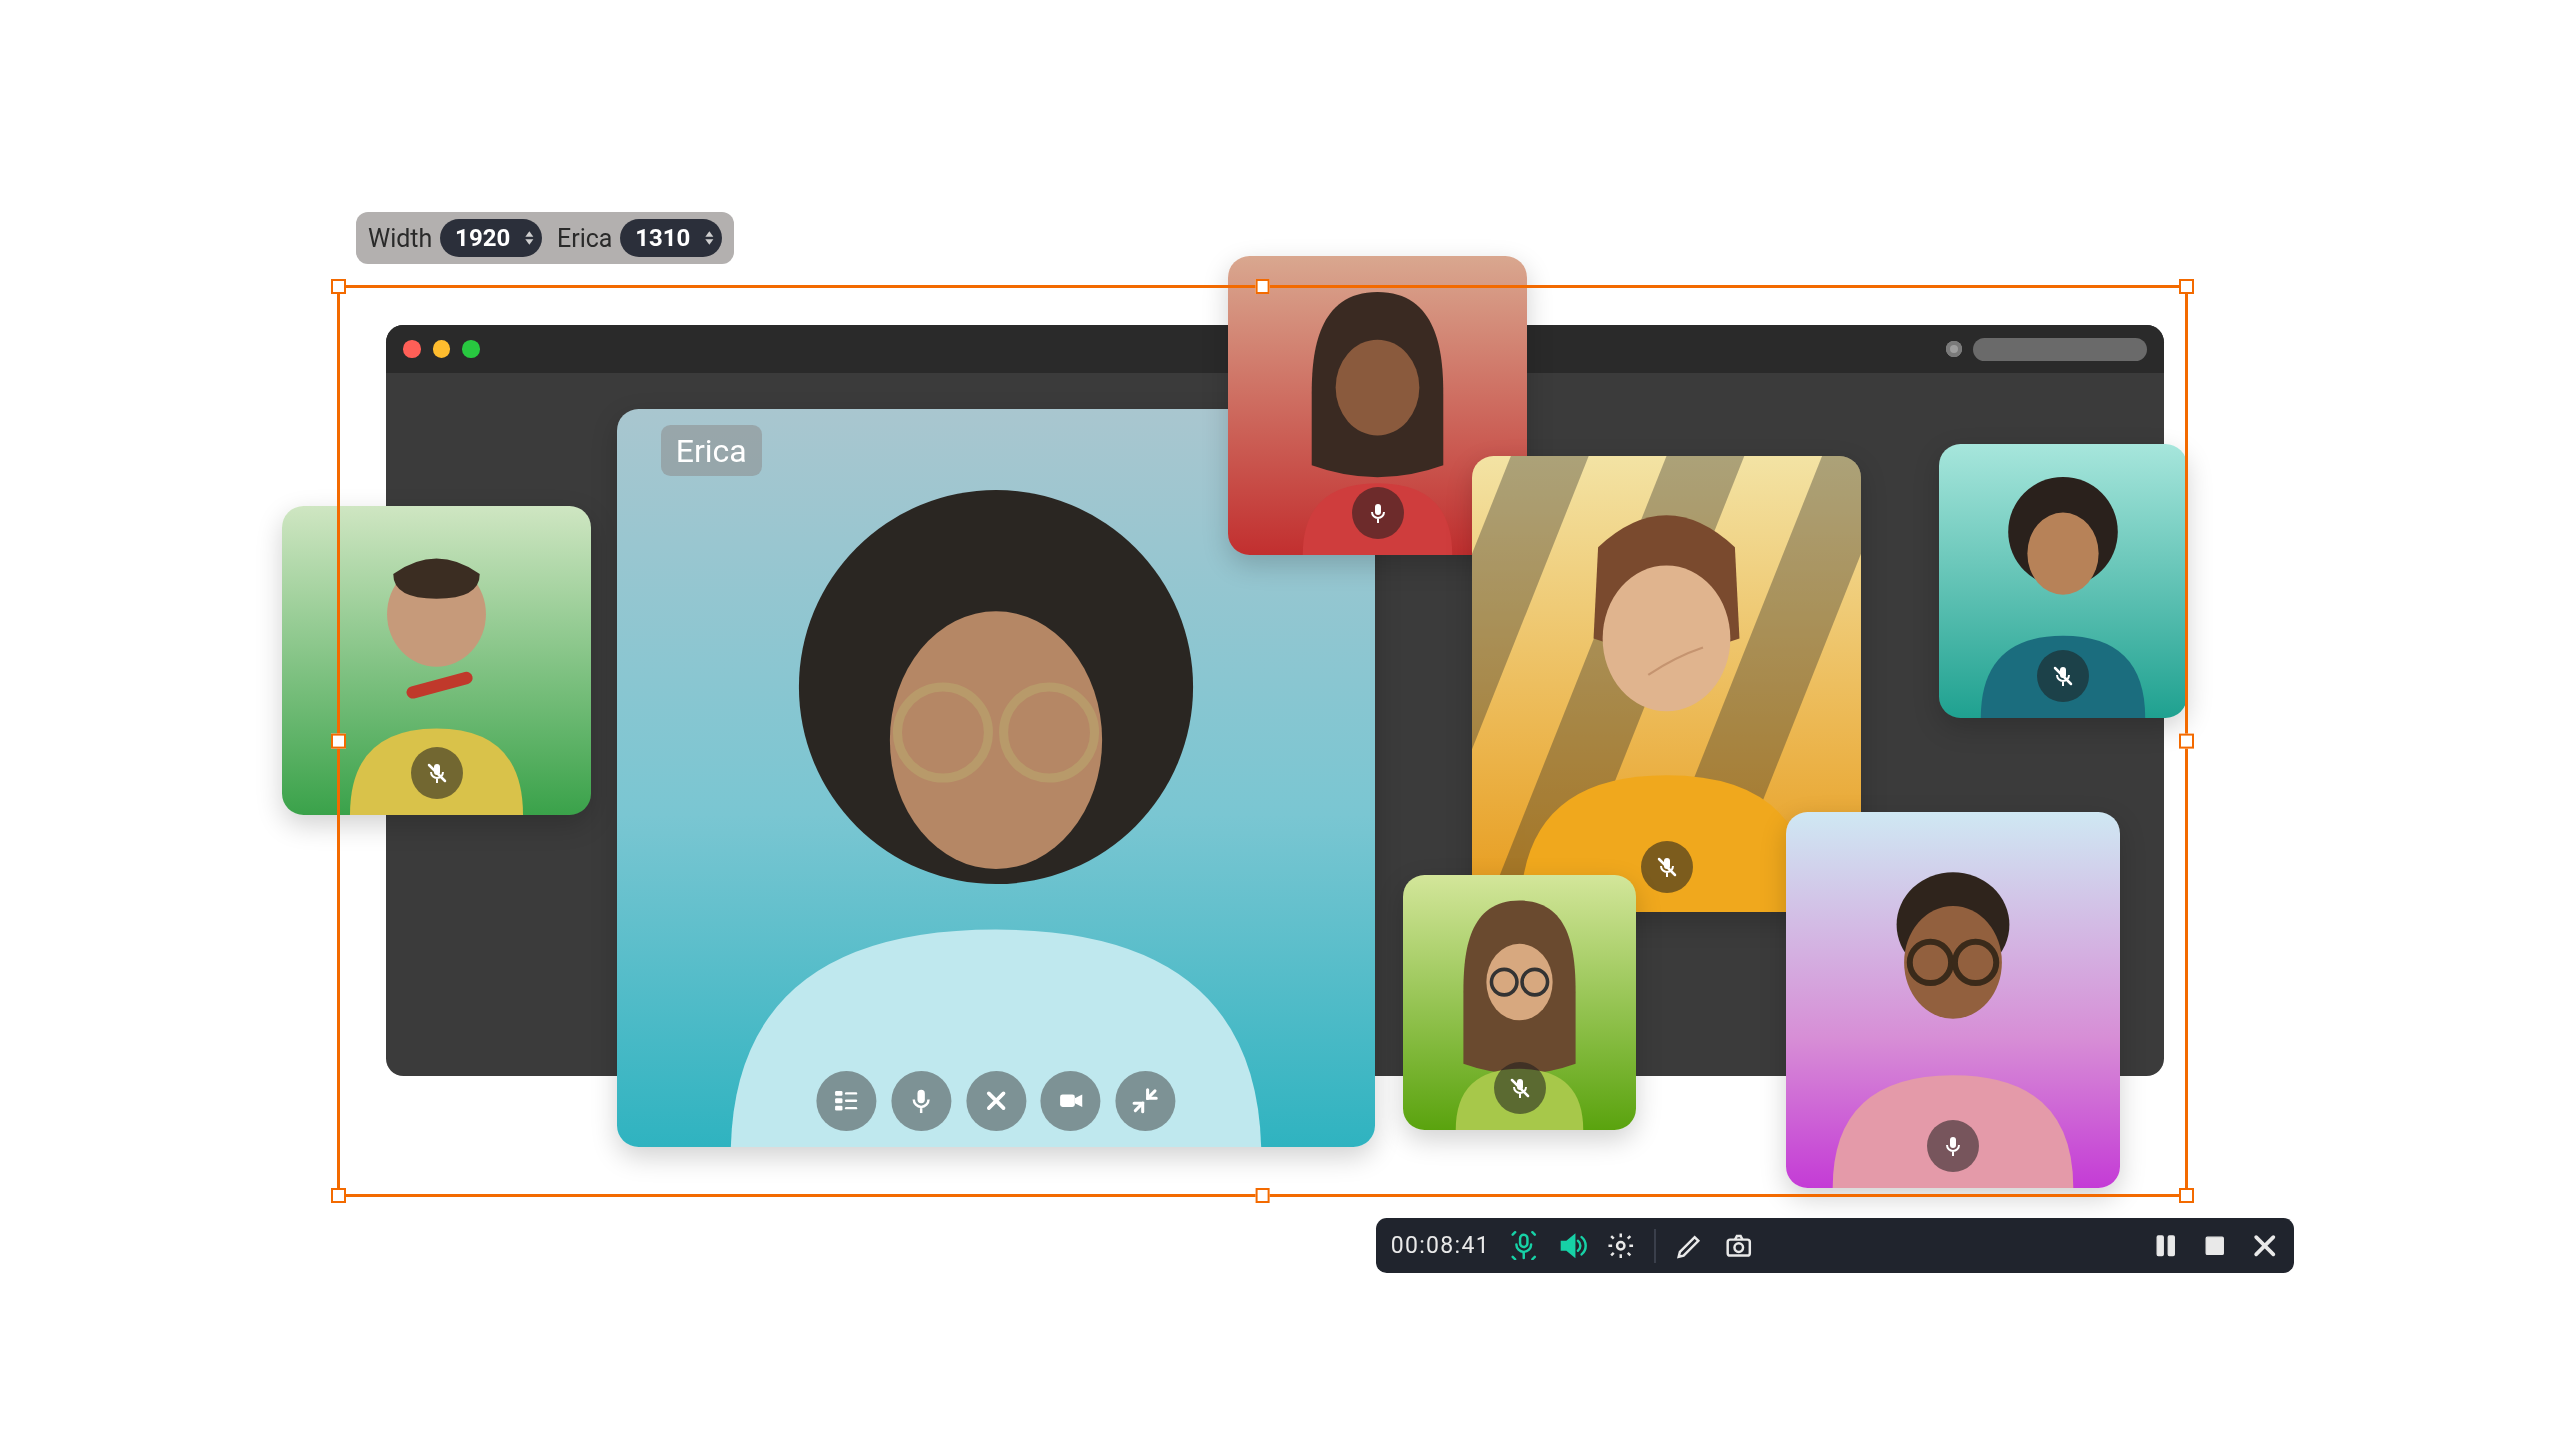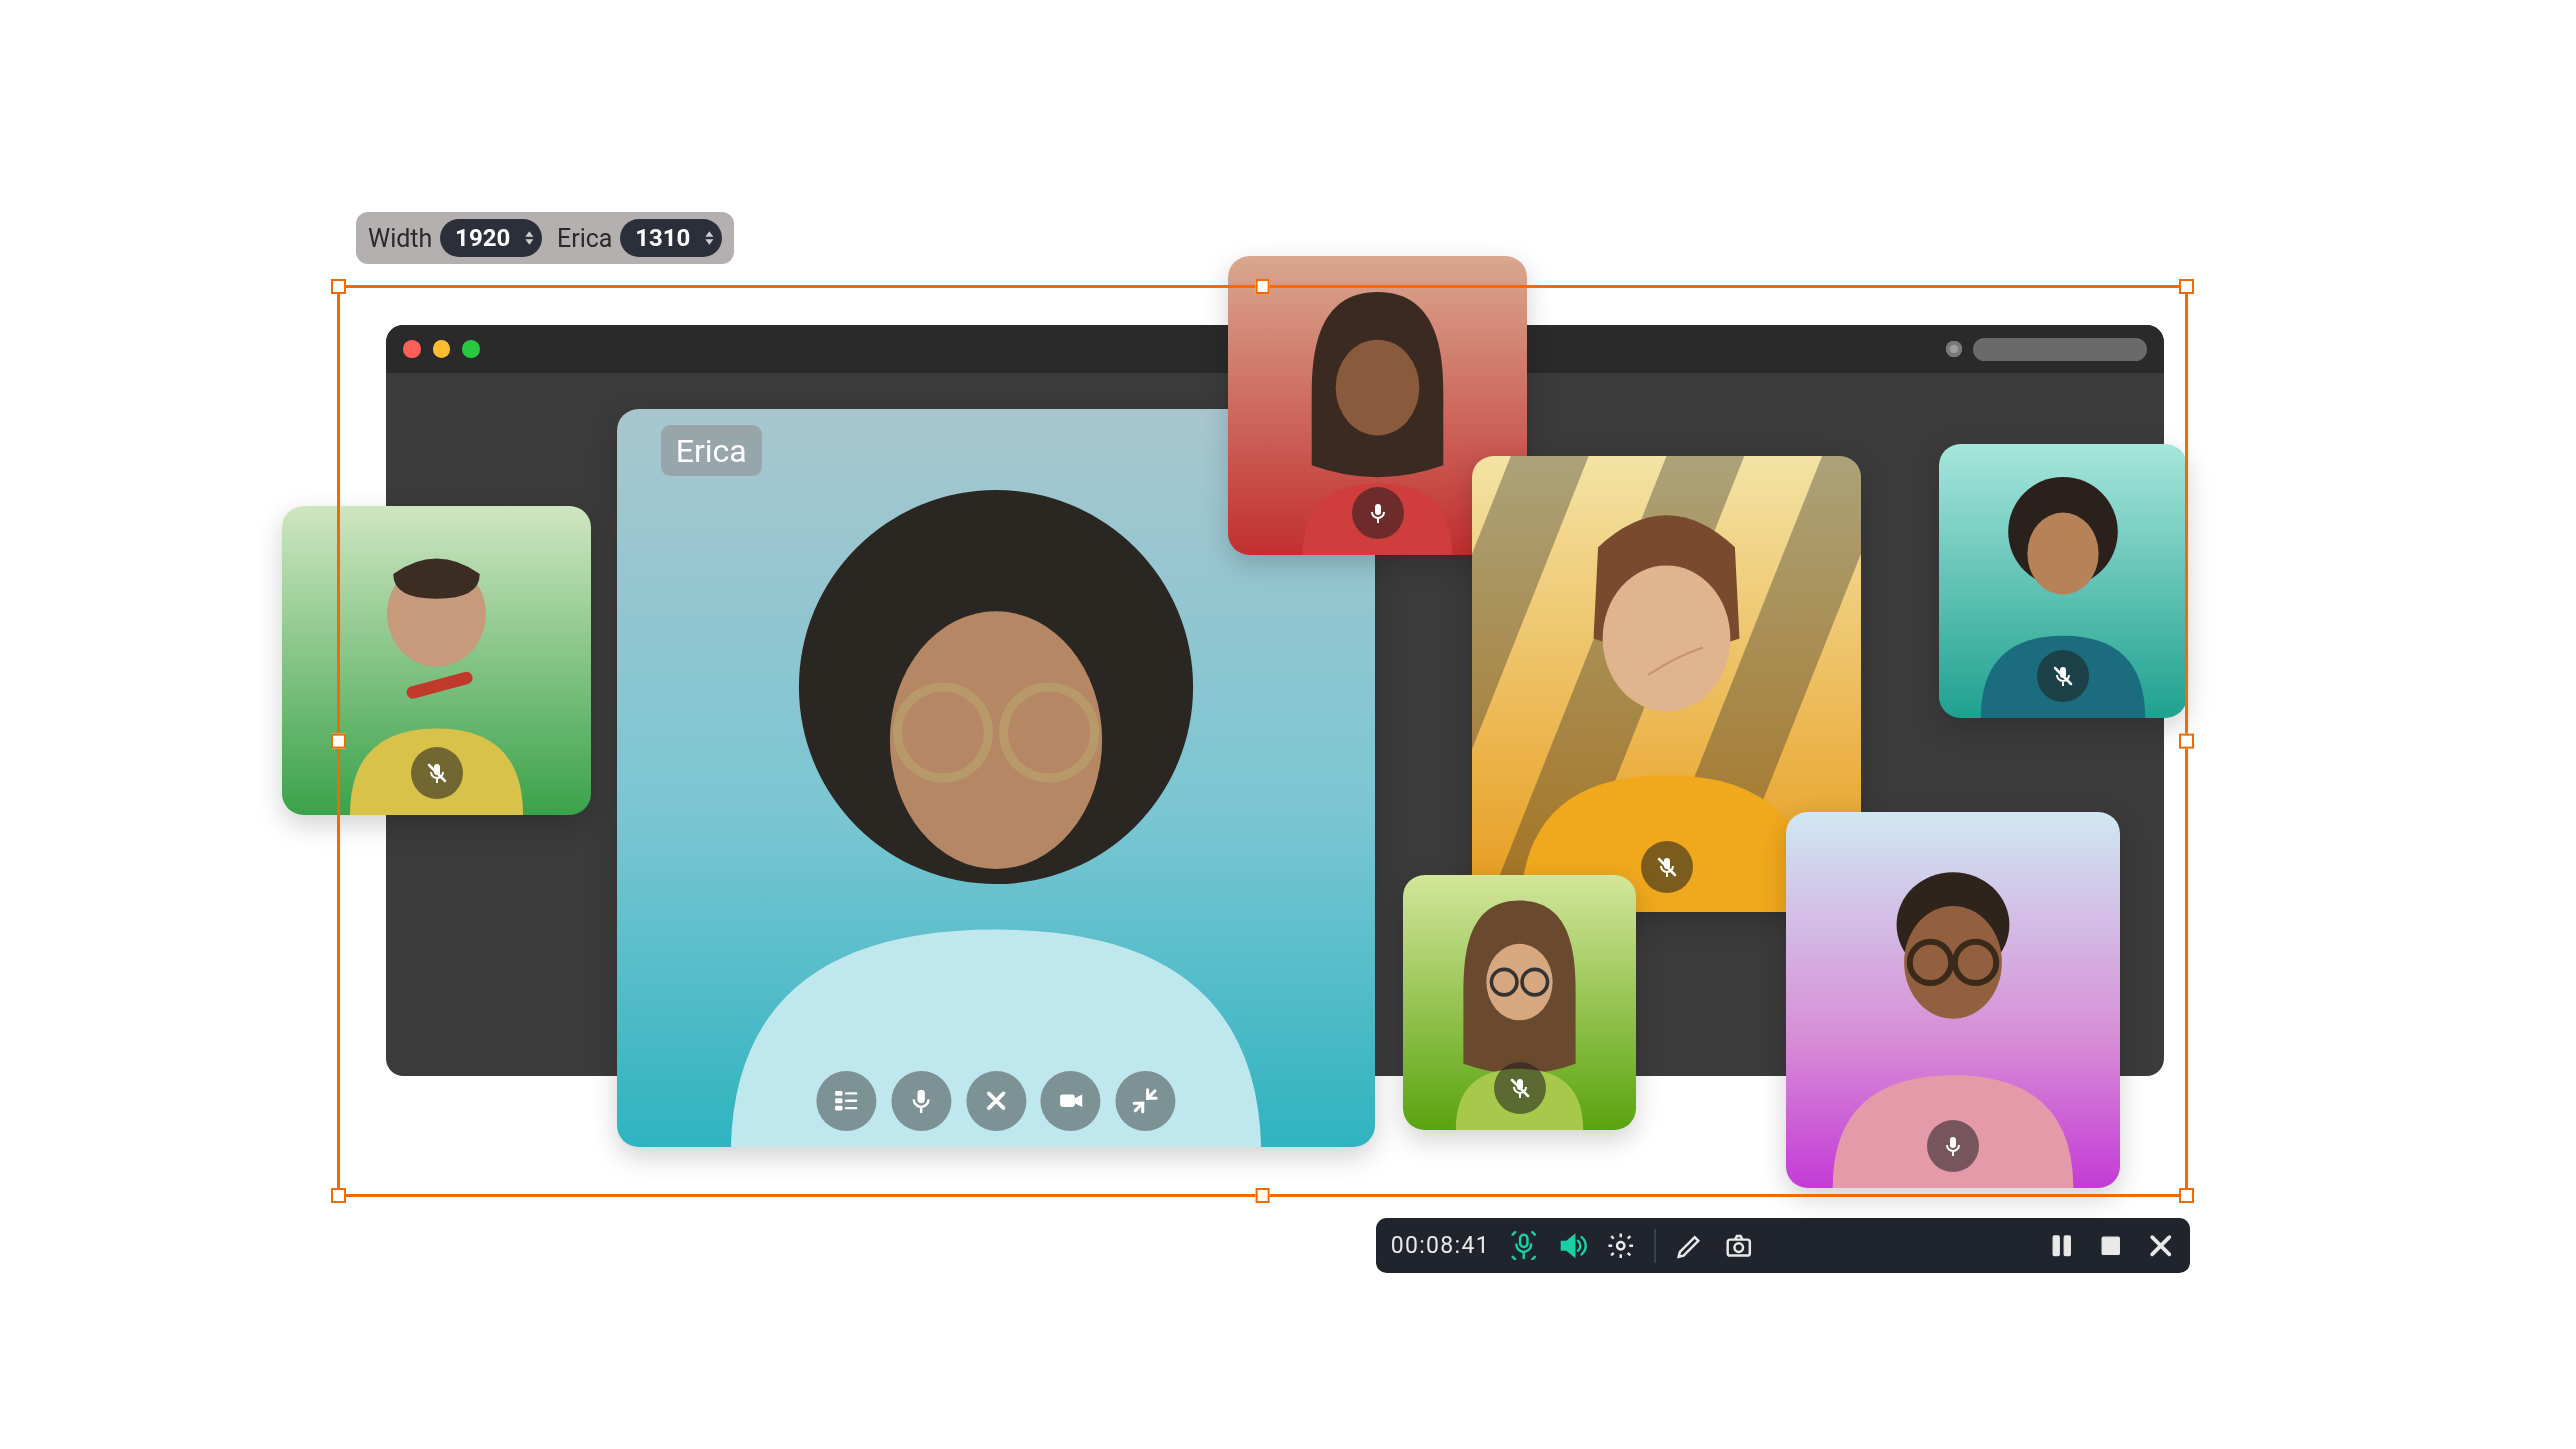--- a/index.html
+++ b/index.html
@@ -121,21 +121,21 @@
     .circ.sm svg { width: 24px; height: 24px; }
     .circ.dark { background: rgba(30,30,30,0.55); }
     .mic-center {
       position: absolute; left: 50%; bottom: 16px; transform: translateX(-50%);
     }
 
     
     .recorder {
       position: absolute;
       left: 1376px; top: 1218px;
-      width: 814px; height: 55px;
+      width: 918px; height: 55px;
       background: #20242d;
       border-radius: 10.7px;
       display: flex; align-items: center; justify-content: space-between;
       padding: 0 14.8px;
       color: #e9e9e9;
     }
     .rec-left { display: flex; align-items: center; gap: 19px; }
     .rec-right { display: flex; align-items: center; gap: 20px; }
     .timer { font-size: 23px; letter-spacing: 1.3px; font-variant-numeric: tabular-nums; }
     .ricon { width: 29.5px; height: 29.5px; display:flex; align-items:center; justify-content:center; }

